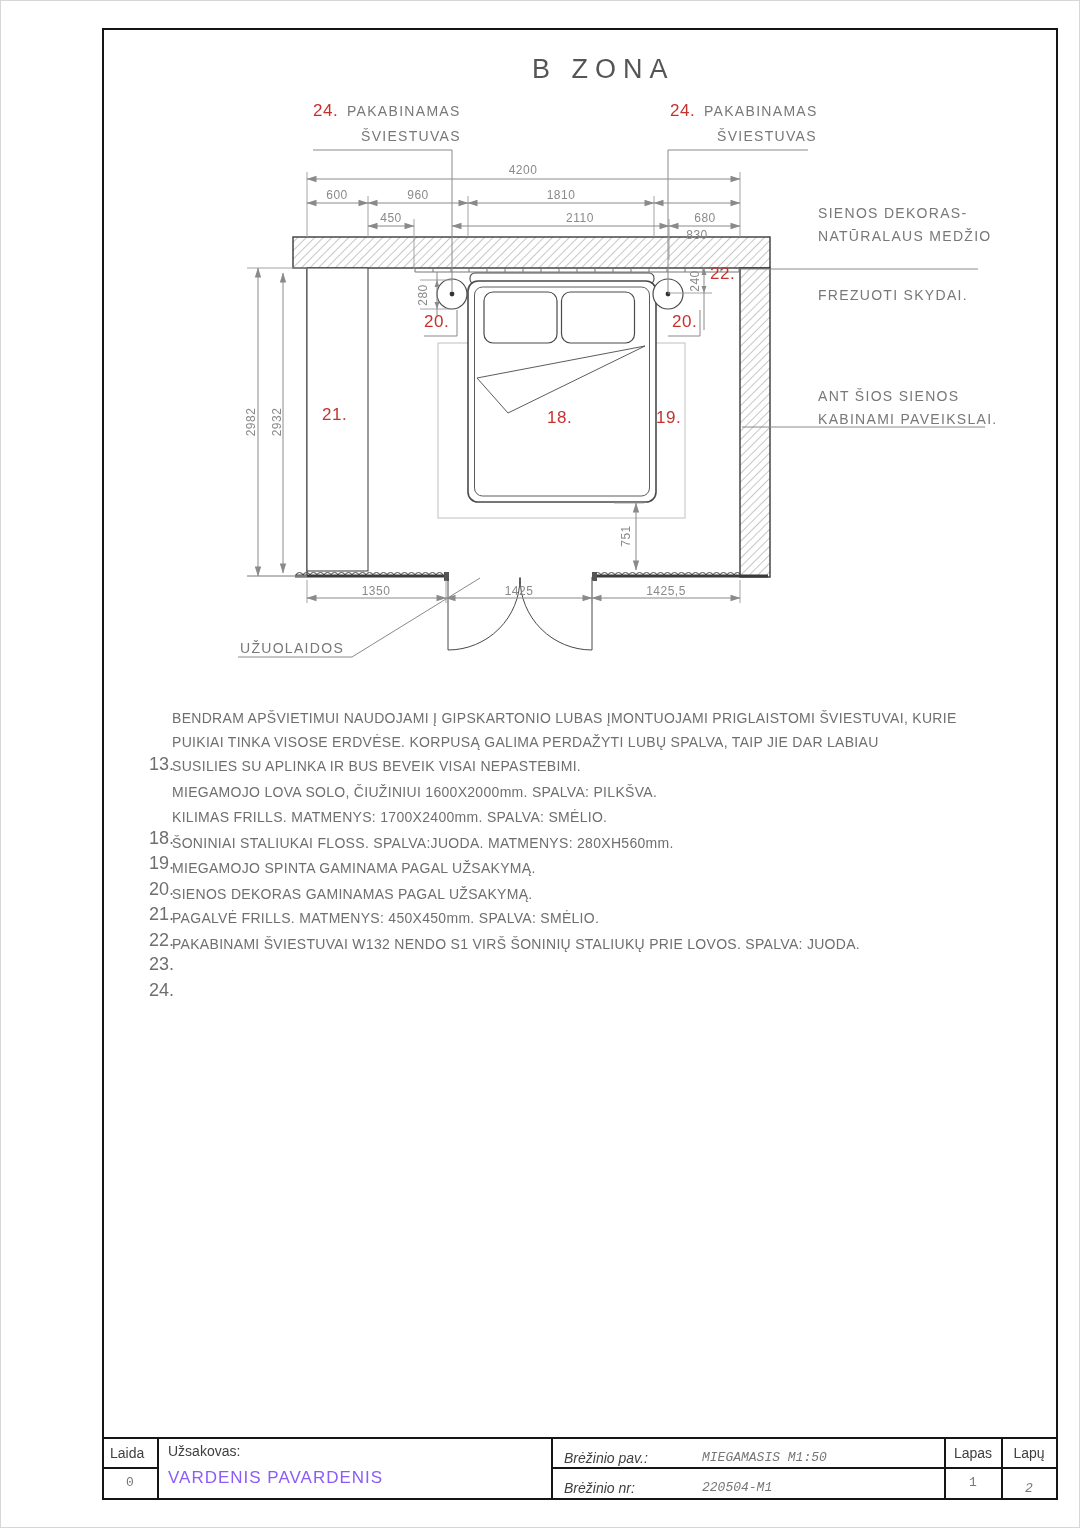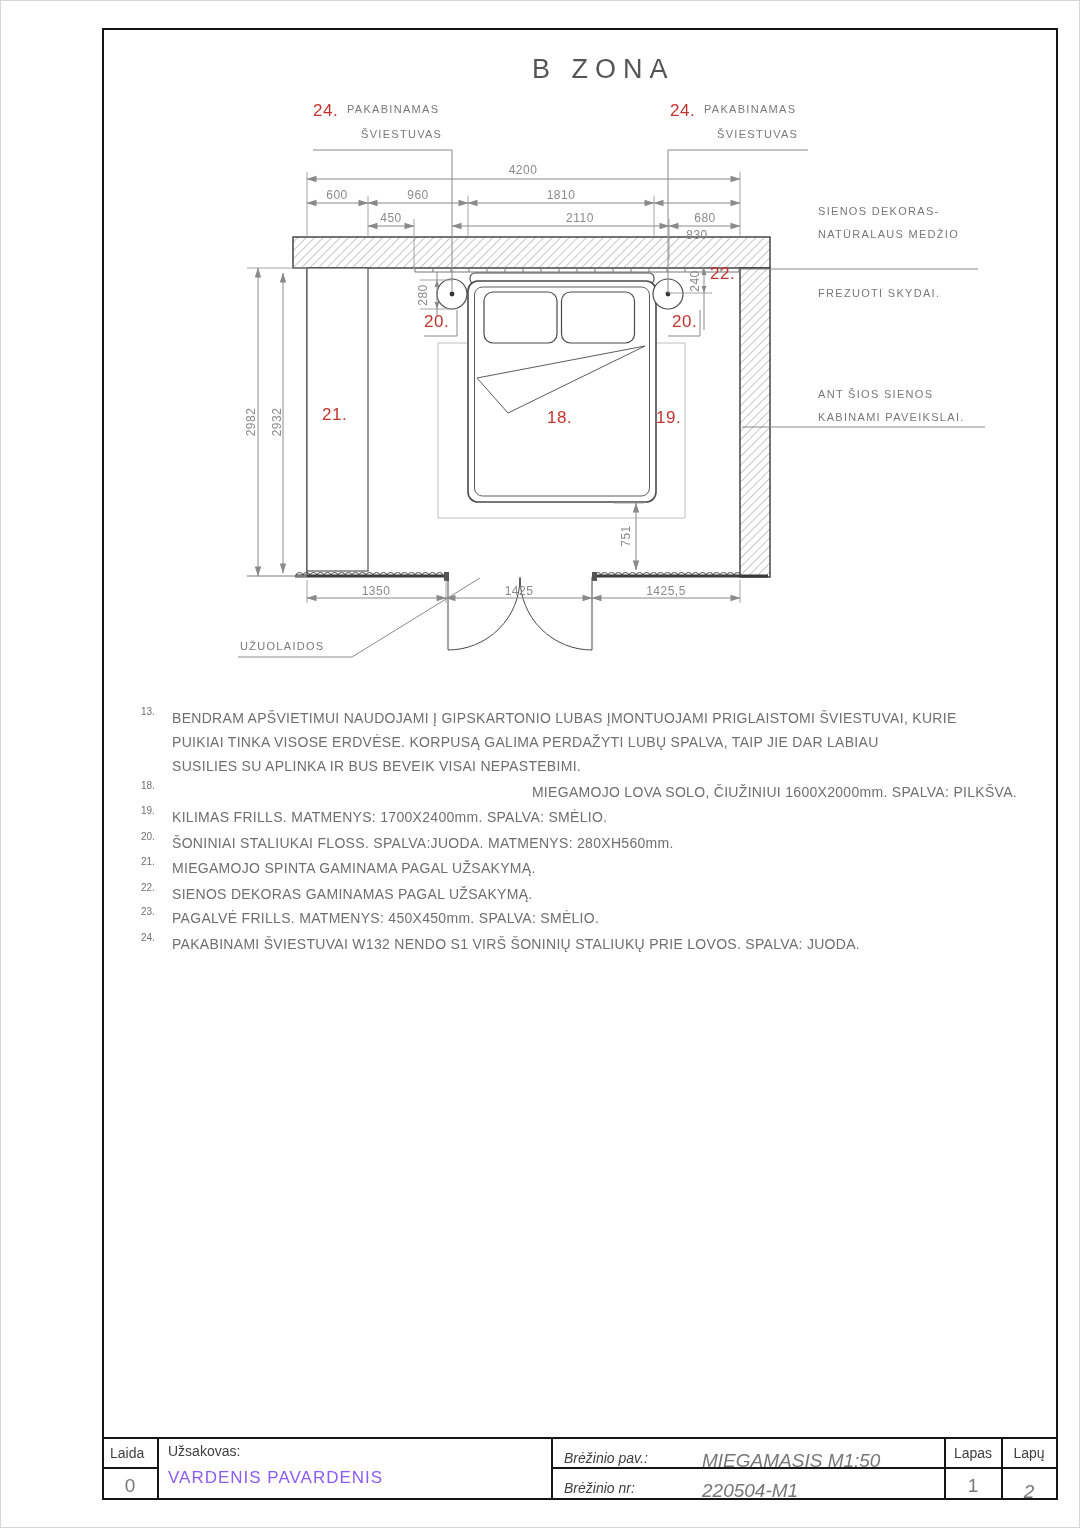--- a/index.html
+++ b/index.html
@@ -7,31 +7,31 @@
     position:relative; width:1080px; height:1528px; background:#ffffff;
     font-family:"Liberation Sans", sans-serif; overflow:hidden;
     outline:1px solid #d6d6d6; outline-offset:-1px;
   }
   .t { position:absolute; white-space:nowrap; }
   .title { font-size:27px; color:#555; letter-spacing:7px; }
   .dim { font-size:12px; color:#8a8a8a; letter-spacing:0.5px; }
   .cx { transform:translateX(-50%); }
   .cv { transform:translate(-50%,-50%) rotate(-90deg); }
   .red { font-size:17px; color:#c5322d; letter-spacing:0.5px; }
-  .ann { font-size:11px; color:#787878; letter-spacing:1.3px; }
-  .note-num { position:absolute; left:141px; width:26px; font-size:10px; color:#6f6f6f; }
+  .ann { font-size:14px; color:#787878; letter-spacing:1.3px; }
+  .note-num { position:absolute; left:149px; width:26px; font-size:18px; color:#6f6f6f;margin-top:48px; }
   .note-txt { position:absolute; left:172px; width:845px; font-size:14px; color:#6f6f6f;
               letter-spacing:0.3px; line-height:24px; white-space:pre-wrap; }
   .frame { position:absolute; left:102px; top:28px; width:956px; height:1472px;
            border:2px solid #151515; box-sizing:border-box; }
   .tbl-line { position:absolute; background:#151515; }
   .tb-label { font-size:14px; color:#3f3f3f; }
   .tb-it { font-style:italic;margin-top:6px; }
   .tb-val { font-size:17px; color:#8b5cf6; letter-spacing:1px; }
-  .tb-num { font-size:19px; color:#777; }
+  .tb-num { font-size:13px; color:#777;font-family:Liberation Mono, monospace; }
   svg { position:absolute; left:0; top:0; }
 </style>
 </head>
 <body>
 
 <div id="canvas">
 
   <div class="frame"></div>
 
   <svg width="1080" height="1528" viewBox="0 0 1080 1528">
@@ -189,21 +189,21 @@
   <div class="t dim cx" style="left:376px; top:584px;">1350</div>
   <div class="t dim cx" style="left:519px; top:584px;">1425</div>
   <div class="t dim cx" style="left:666px; top:584px;">1425,5</div>
 
   <div>
     <div class="note-num" style="top:706px;">13.</div>
     <div class="note-txt" style="top:706px;">BENDRAM APŠVIETIMUI NAUDOJAMI Į GIPSKARTONIO LUBAS ĮMONTUOJAMI PRIGLAISTOMI ŠVIESTUVAI, KURIE
 PUIKIAI TINKA VISOSE ERDVĖSE. KORPUSĄ GALIMA PERDAŽYTI LUBŲ SPALVA, TAIP JIE DAR LABIAU
 SUSILIES SU APLINKA IR BUS BEVEIK VISAI NEPASTEBIMI.</div>
     <div class="note-num" style="top:780px;">18.</div>
-    <div class="note-txt" style="top:780px;text-align:right;">MIEGAMOJO LOVA SOLO, ČIUŽINIUI 1600X2000mm. SPALVA: PILKŠVA.</div>
+    <div class="note-txt" style="top:780px;">MIEGAMOJO LOVA SOLO, ČIUŽINIUI 1600X2000mm. SPALVA: PILKŠVA.</div>
     <div class="note-num" style="top:805px;">19.</div>
     <div class="note-txt" style="top:805px;">KILIMAS FRILLS. MATMENYS: 1700X2400mm. SPALVA: SMĖLIO.</div>
     <div class="note-num" style="top:831px;">20.</div>
     <div class="note-txt" style="top:831px;">ŠONINIAI STALIUKAI FLOSS. SPALVA:JUODA. MATMENYS: 280XH560mm.</div>
     <div class="note-num" style="top:856px;">21.</div>
     <div class="note-txt" style="top:856px;">MIEGAMOJO SPINTA GAMINAMA PAGAL UŽSAKYMĄ.</div>
     <div class="note-num" style="top:882px;">22.</div>
     <div class="note-txt" style="top:882px;">SIENOS DEKORAS GAMINAMAS PAGAL UŽSAKYMĄ.</div>
     <div class="note-num" style="top:906px;">23.</div>
     <div class="note-txt" style="top:906px;">PAGALVĖ FRILLS. MATMENYS: 450X450mm. SPALVA: SMĖLIO.</div>

